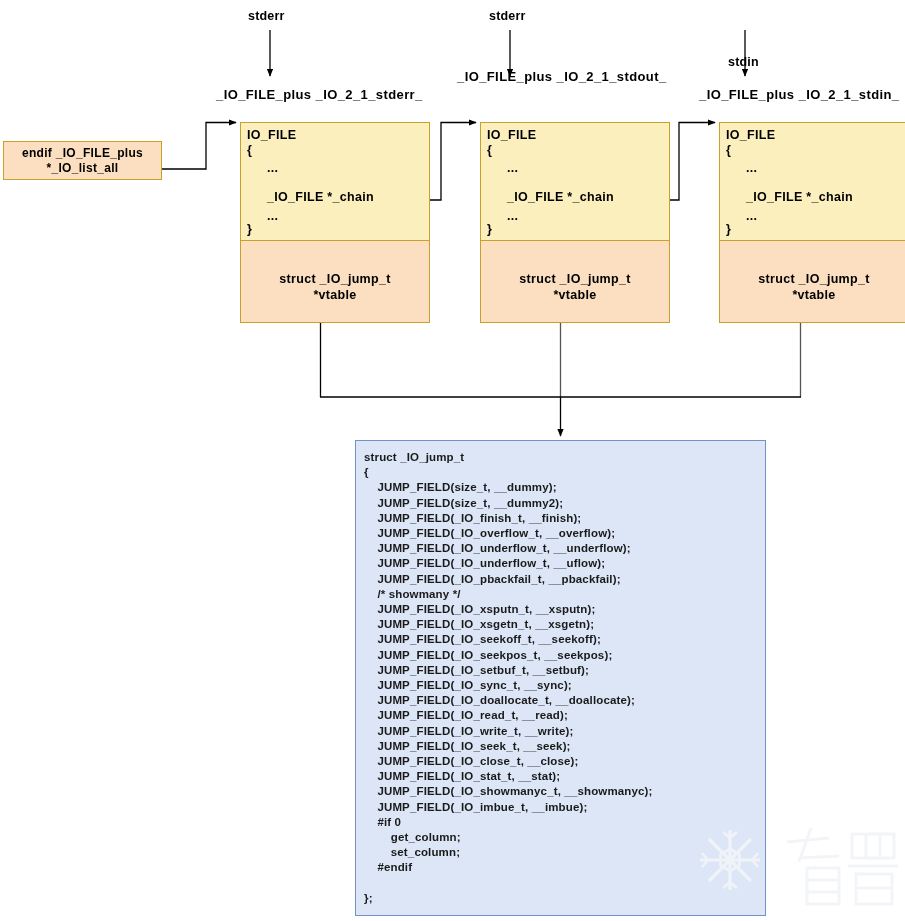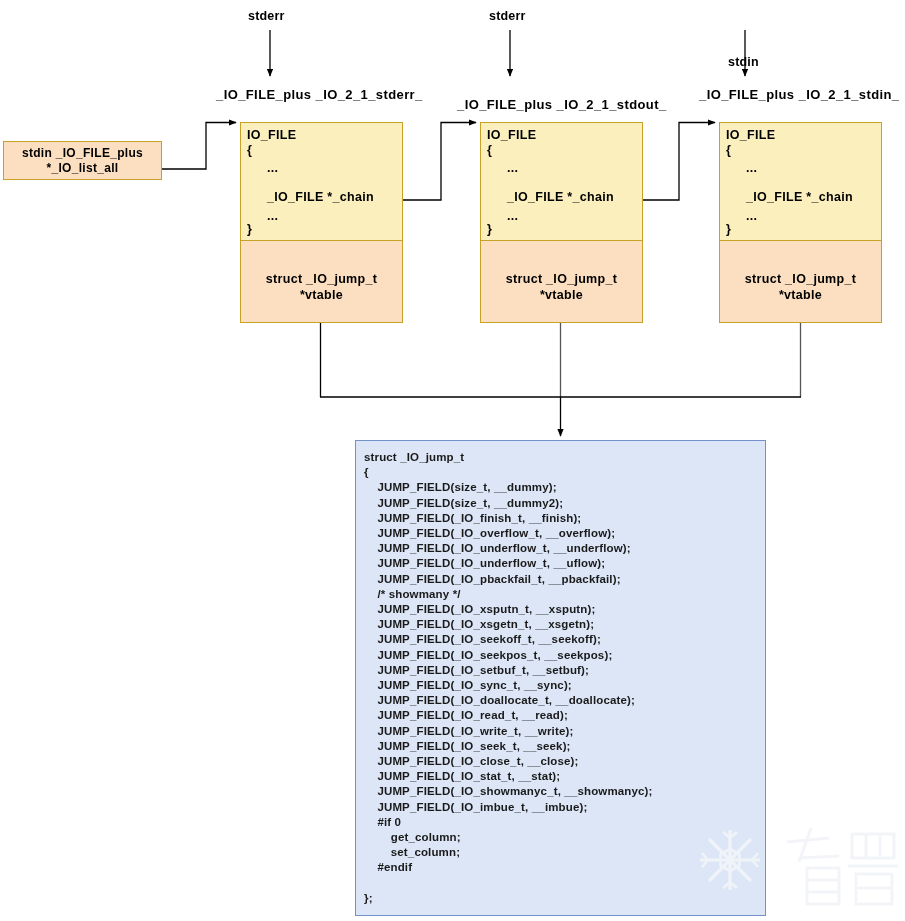--- a/index.html
+++ b/index.html
@@ -18,21 +18,21 @@
     color:#000;
     white-space:nowrap;
     font-family:"Liberation Sans", sans-serif;
   }
   .stream-label{font-size:12.5px;letter-spacing:.2px;}
   .struct-label{font-size:13px;letter-spacing:.4px;}
 
   
   .file-box{
     position:absolute;
-    width:163px;height:201px;
+    width:190px;height:201px;
     border:1.5px solid #C8A227;
     box-sizing:border-box;
     background:#FCEFBE;
   }
   .file-top{
     position:absolute;left:0;top:0;right:0;height:118px;
     background:#FCEFBE;
     border-bottom:1.5px solid #C8A227;
     box-sizing:border-box;
   }
@@ -126,26 +126,26 @@
     <line x1="320" y1="397" x2="801" y2="397" stroke="#000" stroke-width="1.3"></line>
 
     <line x1="560.5" y1="397" x2="560.5" y2="436" stroke="#000" stroke-width="1.3" marker-end="url(#ah)"></line>
   </svg>
 
   <div class="lbl stream-label" style="left:248px;top:9px;">stderr</div>
   <div class="lbl stream-label" style="left:489px;top:9px;">stderr</div>
   <div class="lbl stream-label" style="left:728px;top:23px;margin-top:32px;">stdin</div>
 
   <div class="lbl struct-label" style="left:216px;top:87px;">_IO_FILE_plus _IO_2_1_stderr_</div>
-  <div class="lbl struct-label" style="left:457px;top:97px;">_IO_FILE_plus _IO_2_1_stdout_</div>
+  <div class="lbl struct-label" style="left:457px;top:69px;">_IO_FILE_plus _IO_2_1_stdout_</div>
   <div class="lbl struct-label" style="left:699px;top:87px;">_IO_FILE_plus _IO_2_1_stdin_</div>
 
   <div class="list-all-box">
     <div>
-      <div>stdin _IO_FILE_plus</div>
+      <div>endif _IO_FILE_plus</div>
       <div>*_IO_list_all</div>
     </div>
   </div>
 
   <div class="file-box" style="left:240px;top:122px;">
     <div class="file-top">
       <div class="line" style="left:6px;top:5px;">IO_FILE</div>
       <div class="line" style="left:6px;top:20px;">{</div>
       <div class="line" style="left:26px;top:38px;">...</div>
       <div class="line" style="left:26px;top:67px;">_IO_FILE *_chain</div>

